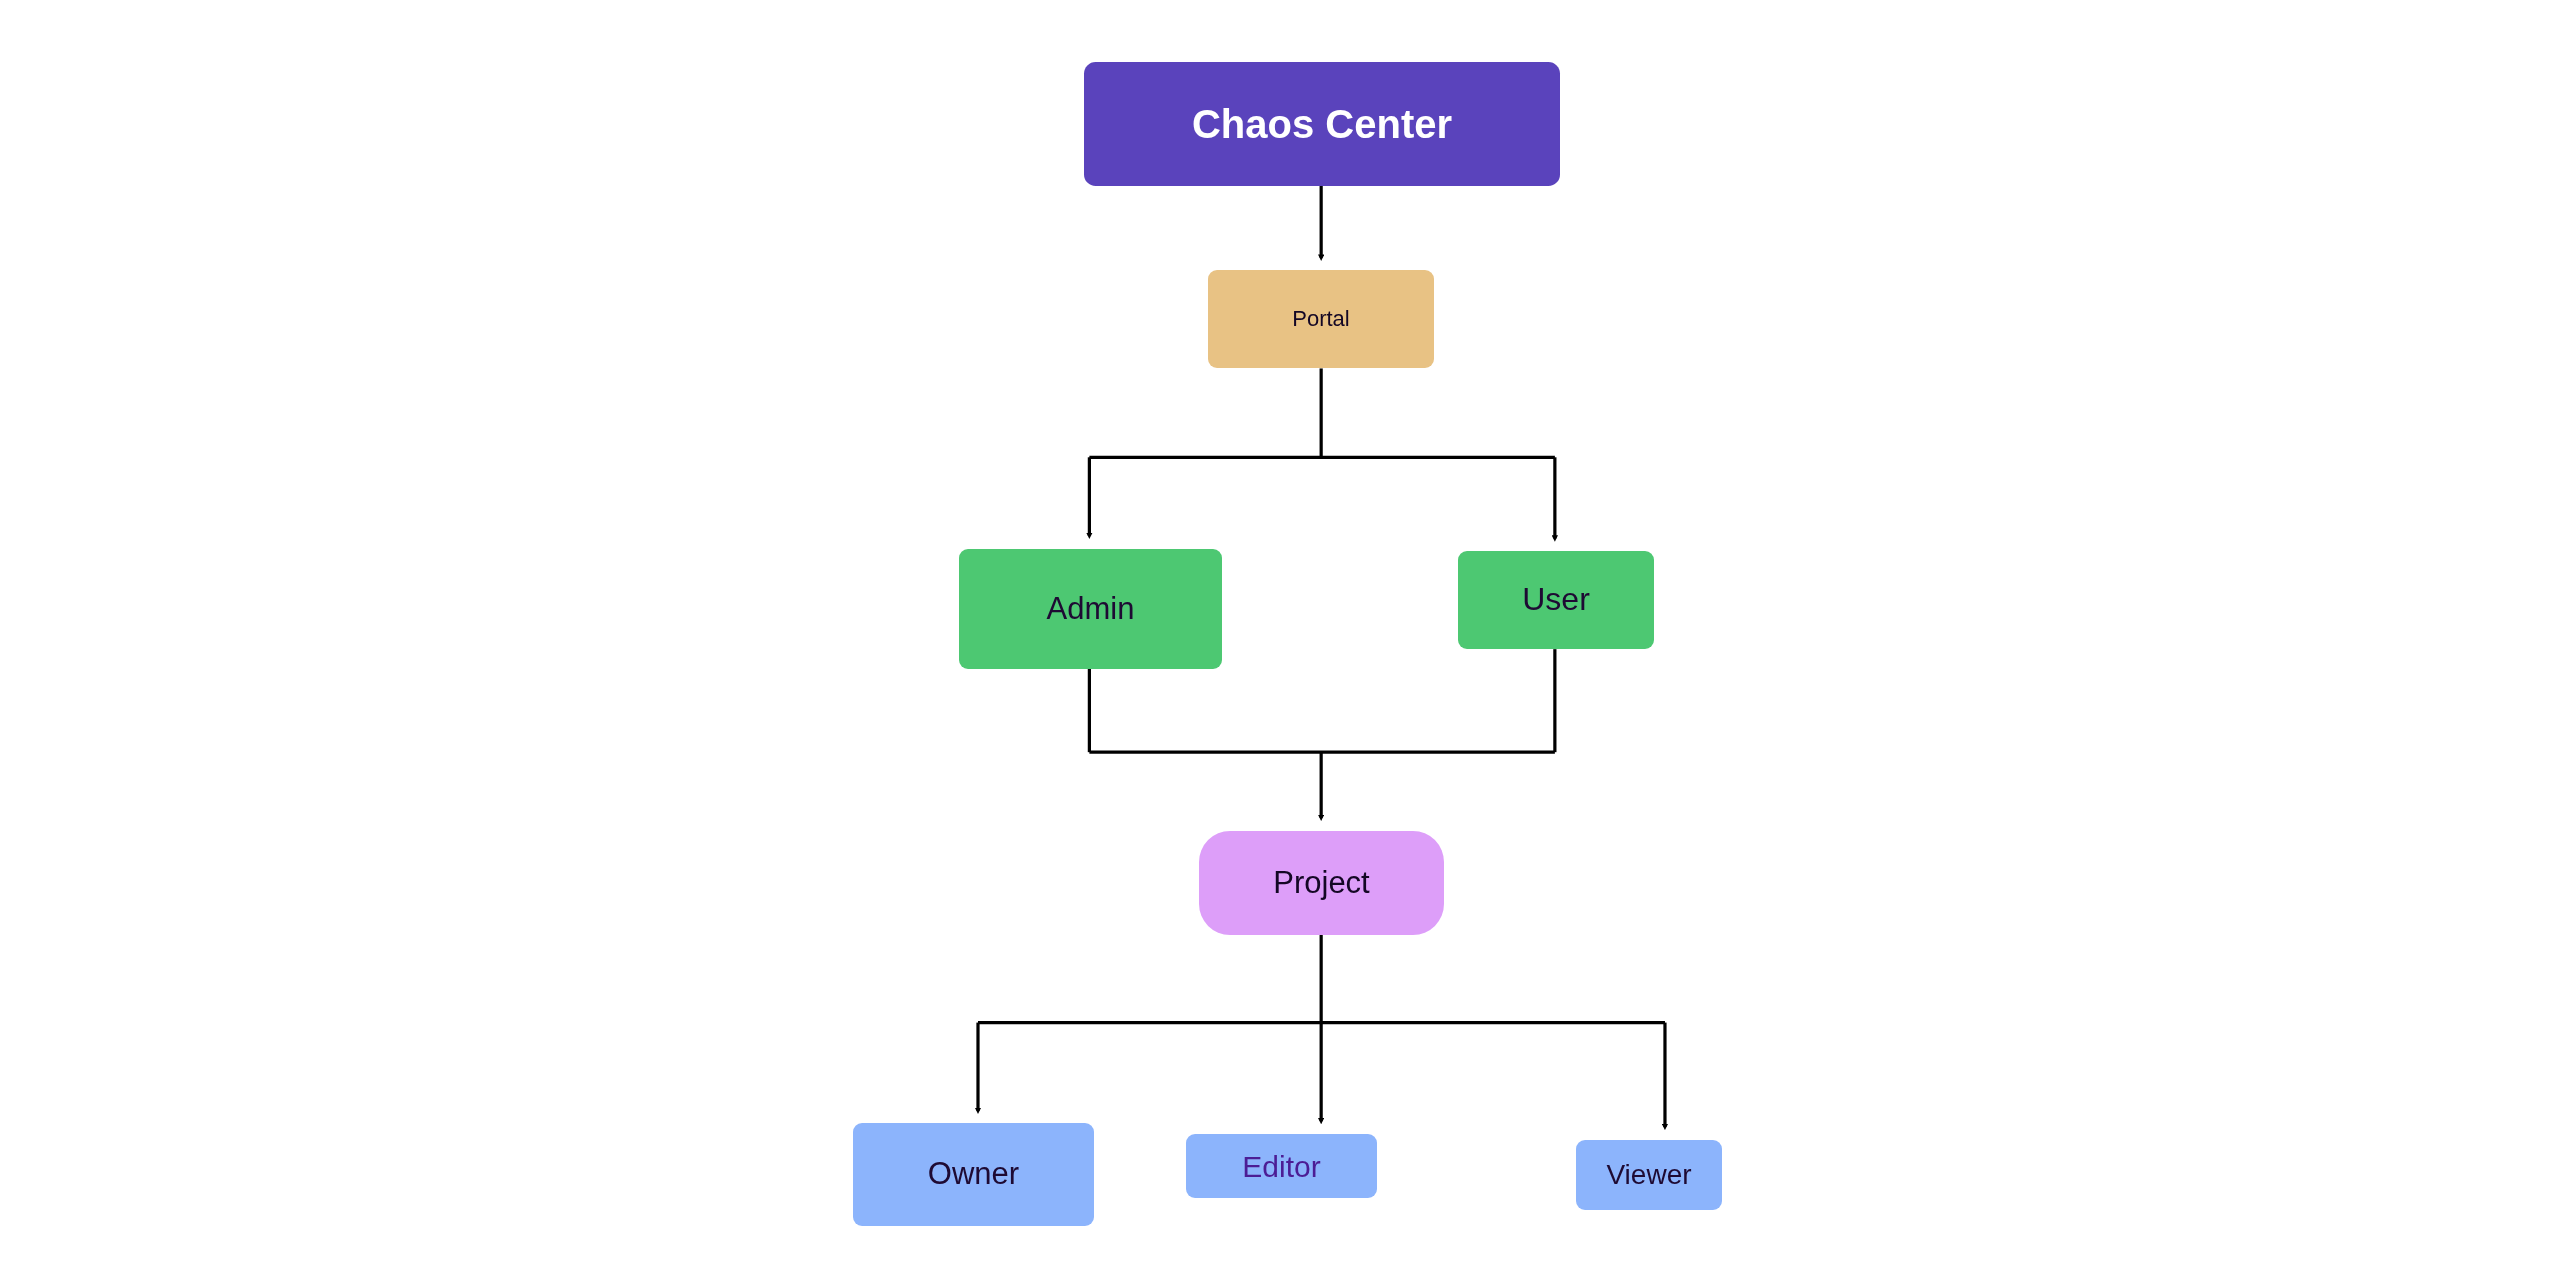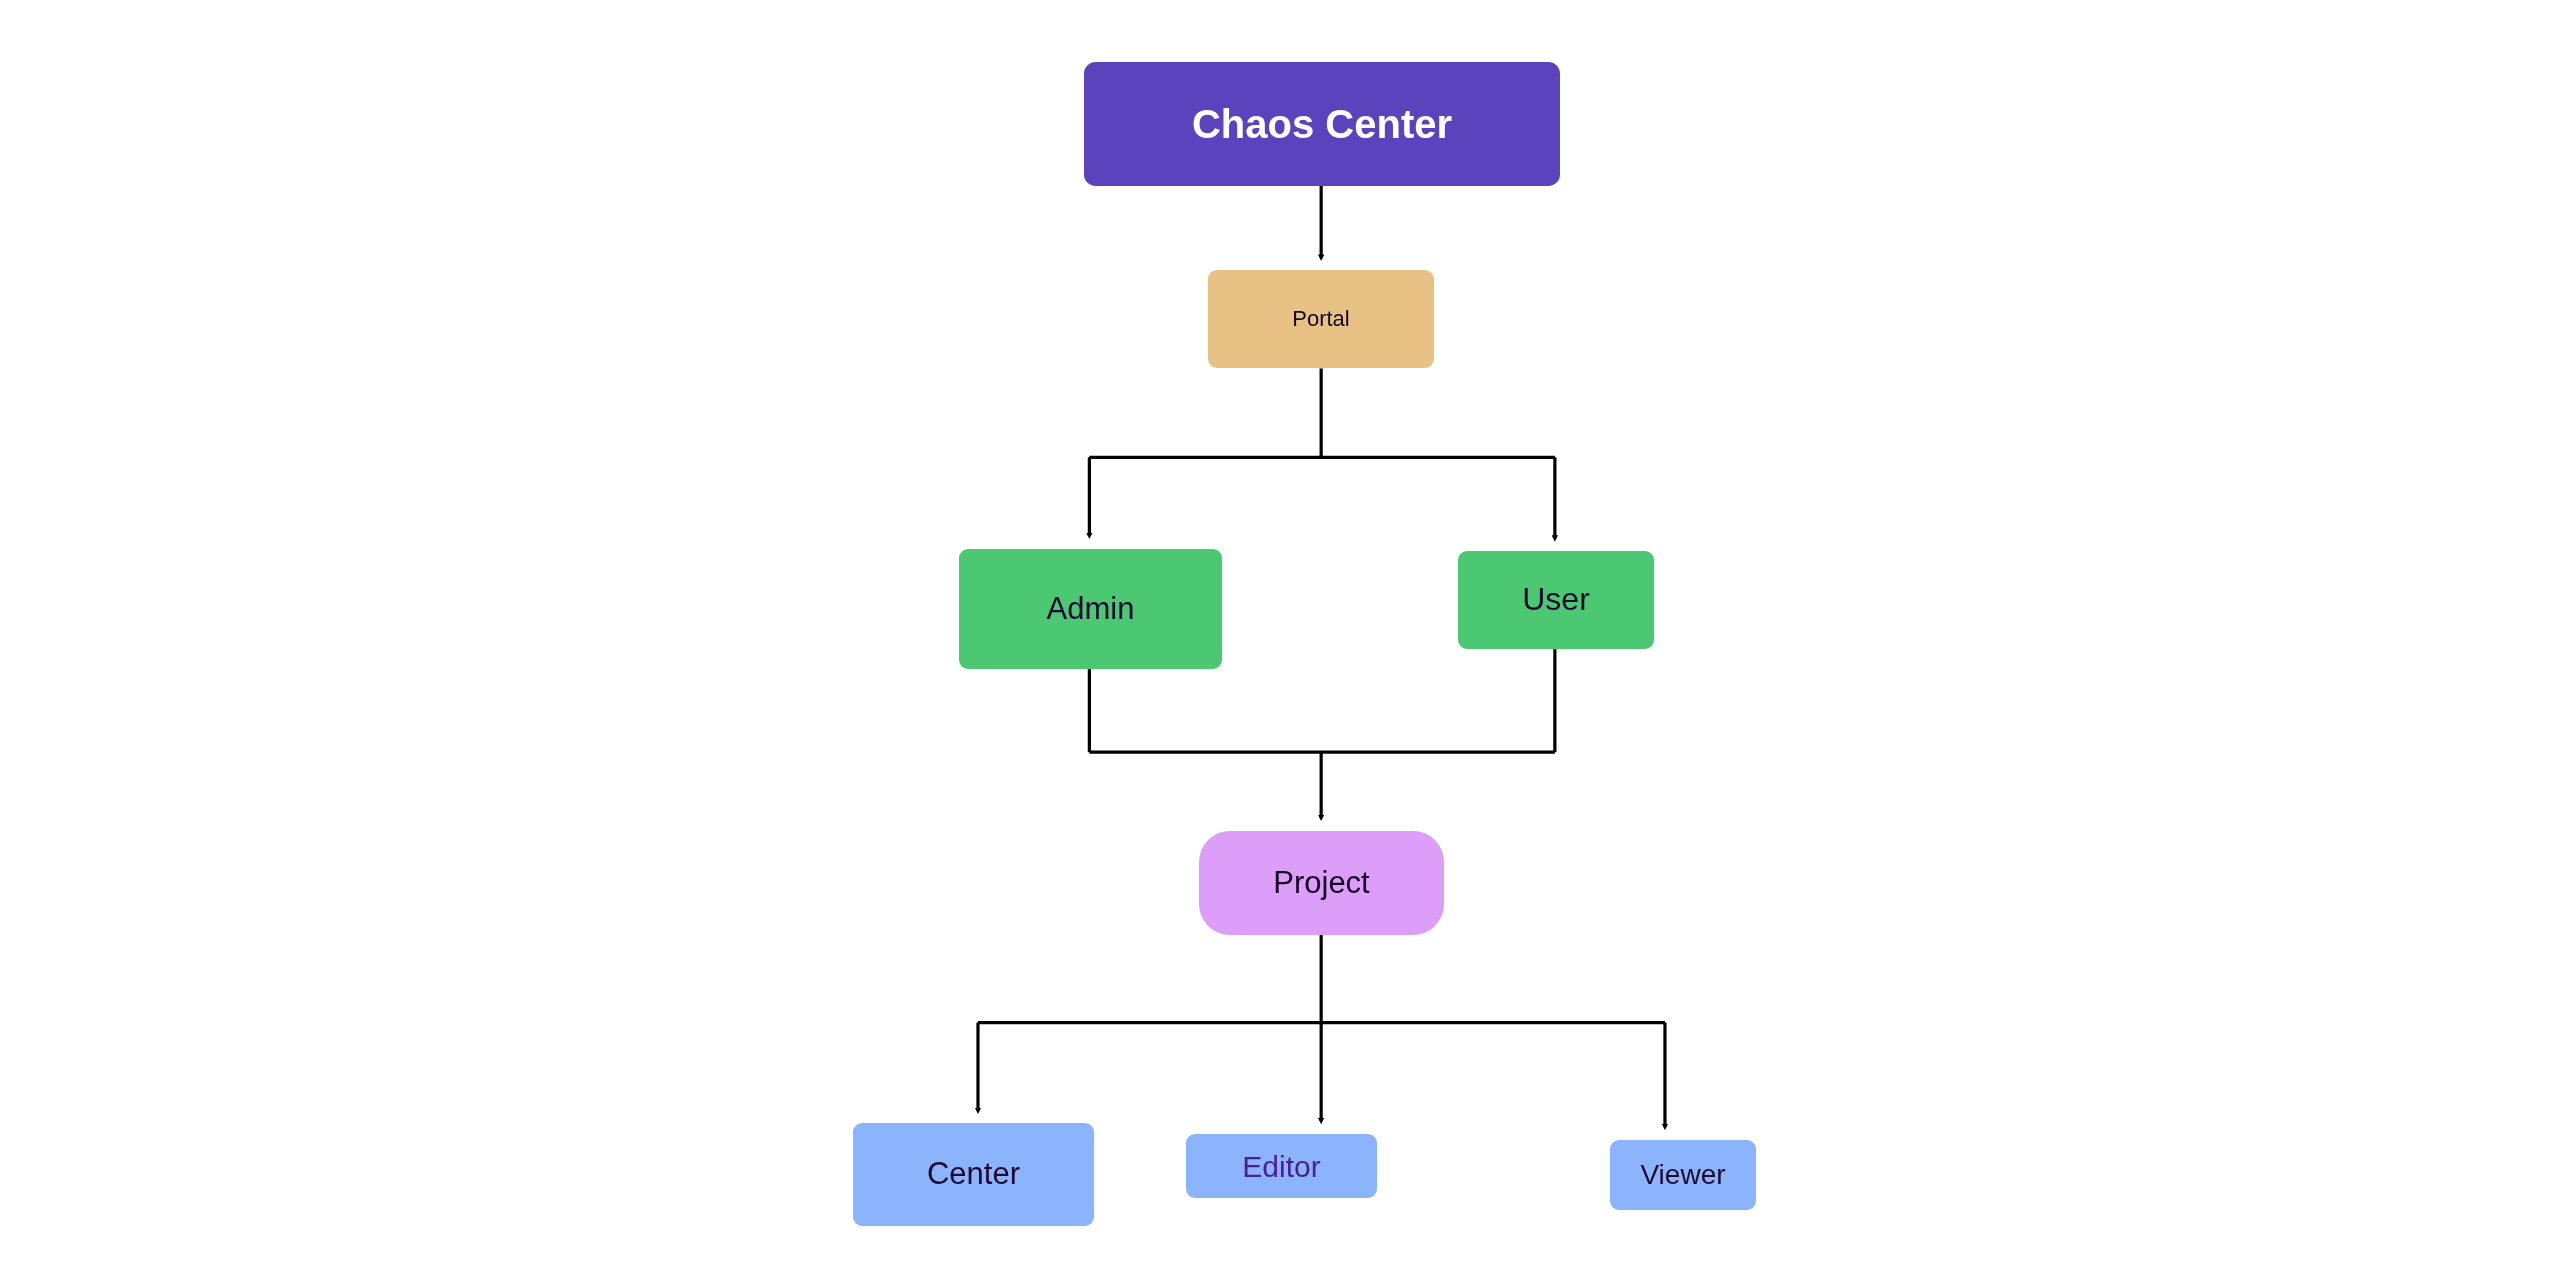--- a/index.html
+++ b/index.html
@@ -101,21 +101,20 @@
     background: #8CB4FC;
     color: #4c1d95;
     font-size: 30px;
   }
   #node-viewer {
     left: 1576px; top: 1140px;
     width: 146px; height: 70px;
     background: #8CB4FC;
     color: #1E0A33;
     font-size: 28px;
-    margin-left: 34px;
   }
 </style>
 </head>
 <body>
 
 <div id="diagram-canvas">
 
   <svg id="edge-layer" viewBox="0 0 4001 2000" width="2576" height="1288" xmlns="http://www.w3.org/2000/svg">
     <defs>
       <marker id="arrowhead" markerWidth="10" markerHeight="10" refX="5" refY="5" orient="auto" markerUnits="userSpaceOnUse">
@@ -164,21 +163,21 @@
 
   <div class="node" id="node-user">
     <span class="node-label">User</span>
   </div>
 
   <div class="node" id="node-project">
     <span class="node-label">Project</span>
   </div>
 
   <div class="node" id="node-owner">
-    <span class="node-label">Center</span>
+    <span class="node-label">Owner</span>
   </div>
 
   <div class="node" id="node-editor">
     <span class="node-label">Editor</span>
   </div>
 
   <div class="node" id="node-viewer">
     <span class="node-label">Viewer</span>
   </div>
 

